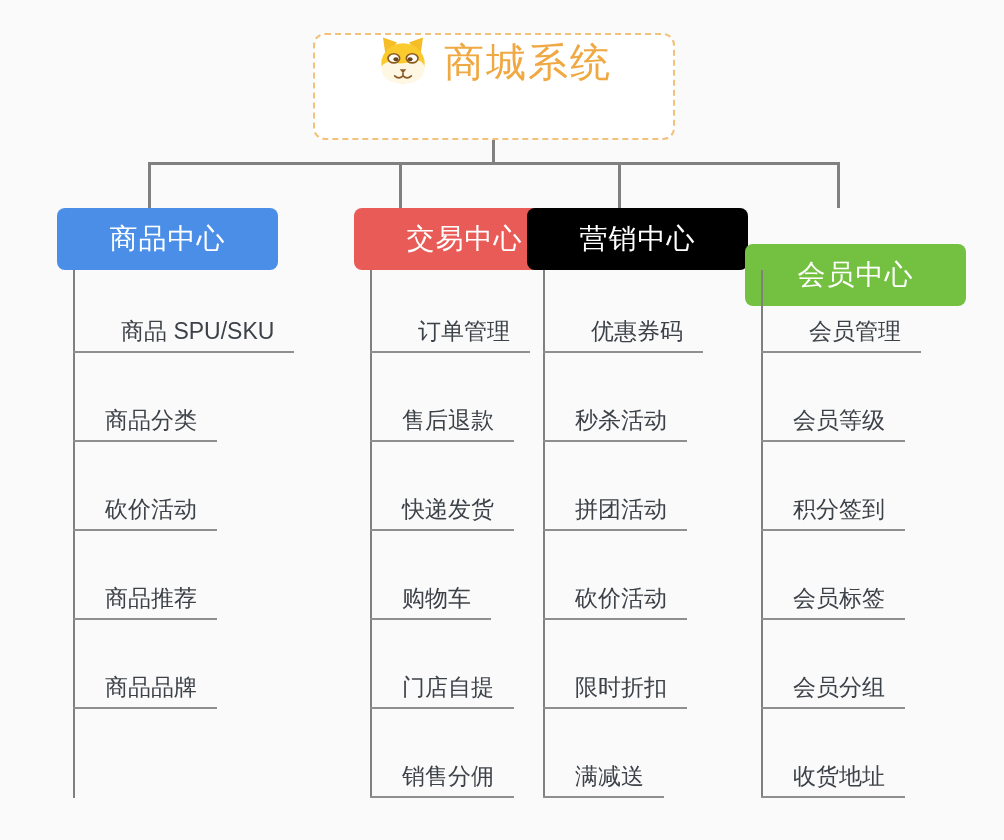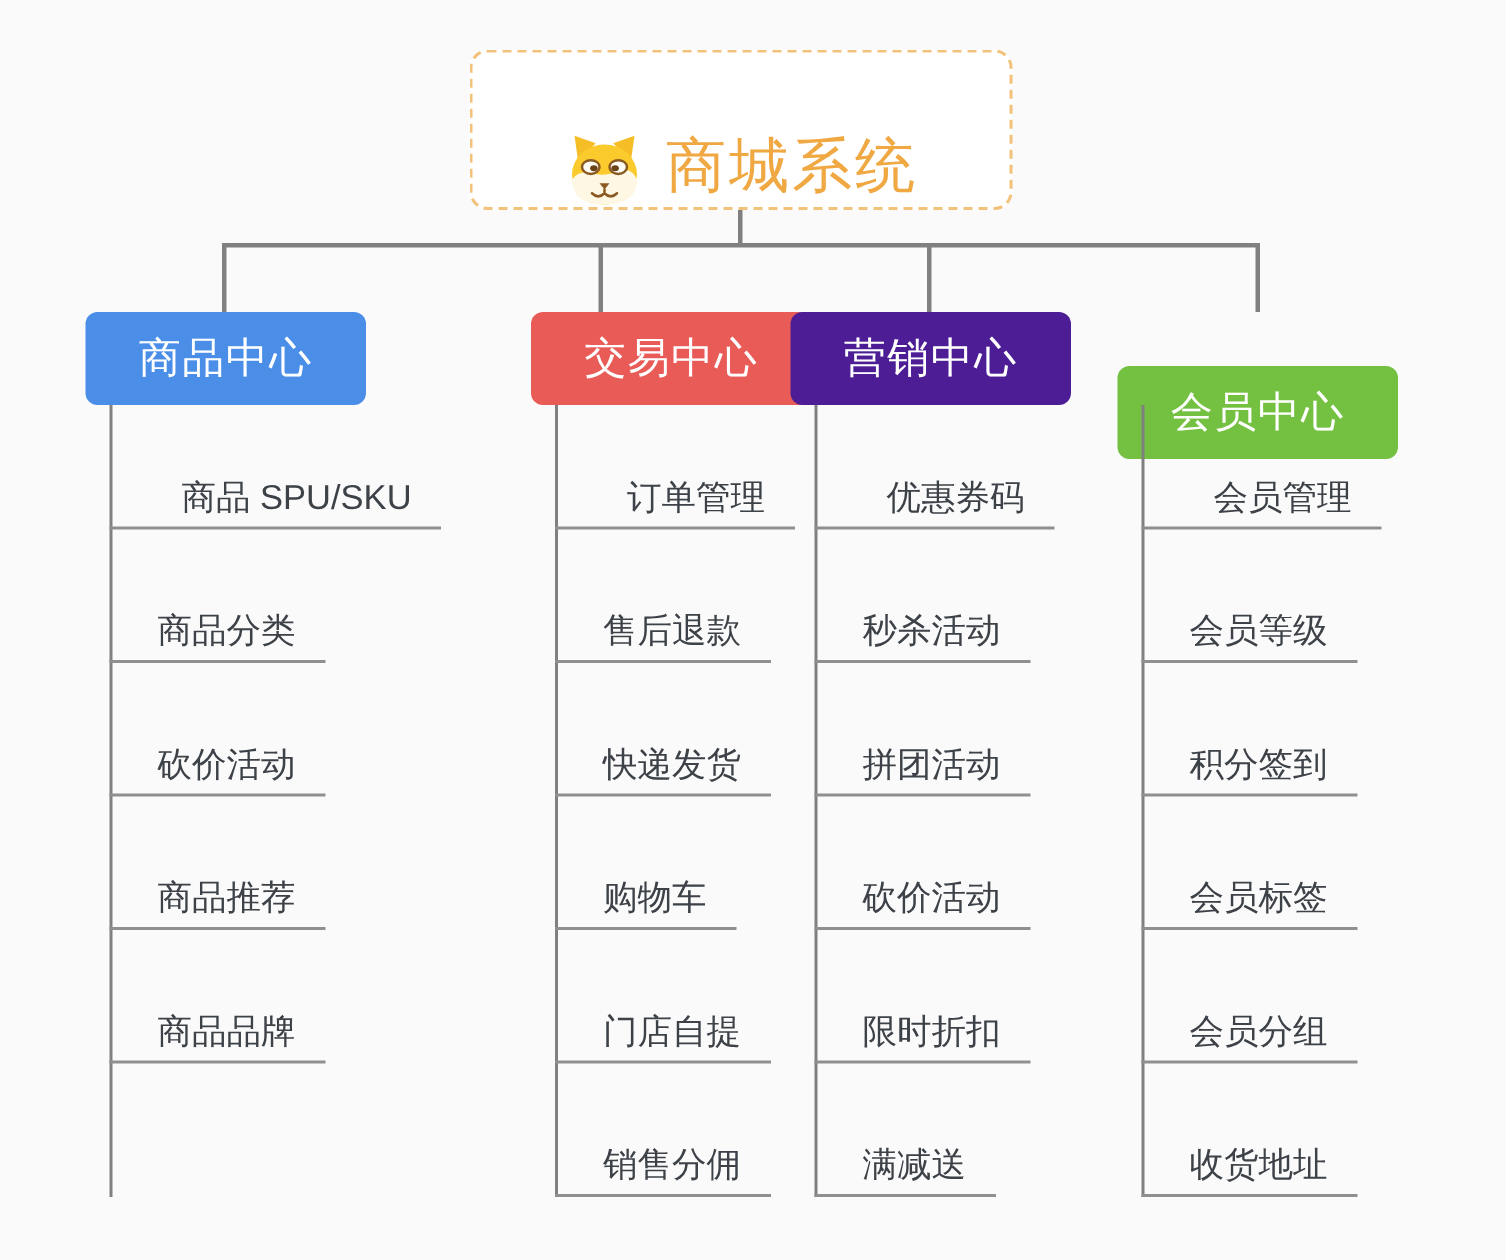--- a/index.html
+++ b/index.html
@@ -13,32 +13,32 @@
   .root-stem{left:492px;top:140px;width:3px;height:24px;}
   .bus{left:148px;top:162px;width:692px;height:3px;}
   .drop{top:162px;width:3px;height:46px;}
   .drop-0{left:148px;} .drop-1{left:399px;} .drop-2{left:618px;} .drop-3{left:837px;}
 
   
   .root-node{
     position:absolute;left:313px;top:33px;width:362px;height:107px;
     background:#ffffff;border:2px dashed var(--root-border,#F2C27B);
     border-radius:12px;box-sizing:border-box;
-    display:flex;align-items:flex-end;justify-content:center;gap:14px;
+    display:flex;align-items:flex-start;justify-content:center;gap:14px;
   }
   .root-title{
     font-size:40px;color:var(--title,#F0A843);letter-spacing:2px;white-space:nowrap;
   }
   .dog-icon{width:54px;height:50px;flex:0 0 auto;}
 
   
   .branch{position:absolute;top:208px;width:260px;}
   .branch-0{left:57px;} .branch-1{left:307px;margin-left:47px;} .branch-2{left:527px;} .branch-3{left:745px;}
   .branch-header{
-    width:187px;height:62px;border-radius:8px;
+    width:221px;height:62px;border-radius:8px;
     color:#fff;font-size:28px;letter-spacing:1px;
     display:flex;align-items:center;justify-content:center;
     box-sizing:border-box;
   }
   .trunk{position:absolute;left:16px;top:62px;width:2px;height:528px;background:var(--line,#8A8A8A);}
   .items{position:absolute;left:0;top:62px;}
   .item{
     display:flex;align-items:flex-end;width:max-content;
     height:89px;margin-left:16px;box-sizing:border-box;
     padding:0 20px 4px 32px;
@@ -94,21 +94,21 @@
         <div class="item">订单管理</div>
         <div class="item">售后退款</div>
         <div class="item">快递发货</div>
         <div class="item">购物车</div>
         <div class="item">门店自提</div>
         <div class="item">销售分佣</div>
       </div>
   </div>
 
   <div class="branch branch-2">
-    <div class="branch-header" style="background: #4c1d95;">营销中心</div>
+    <div class="branch-header" style="background: #000000;">营销中心</div>
     <div class="trunk"></div>
     <div class="items">
         <div class="item">优惠券码</div>
         <div class="item">秒杀活动</div>
         <div class="item">拼团活动</div>
         <div class="item">砍价活动</div>
         <div class="item">限时折扣</div>
         <div class="item">满减送</div>
       </div>
   </div>

